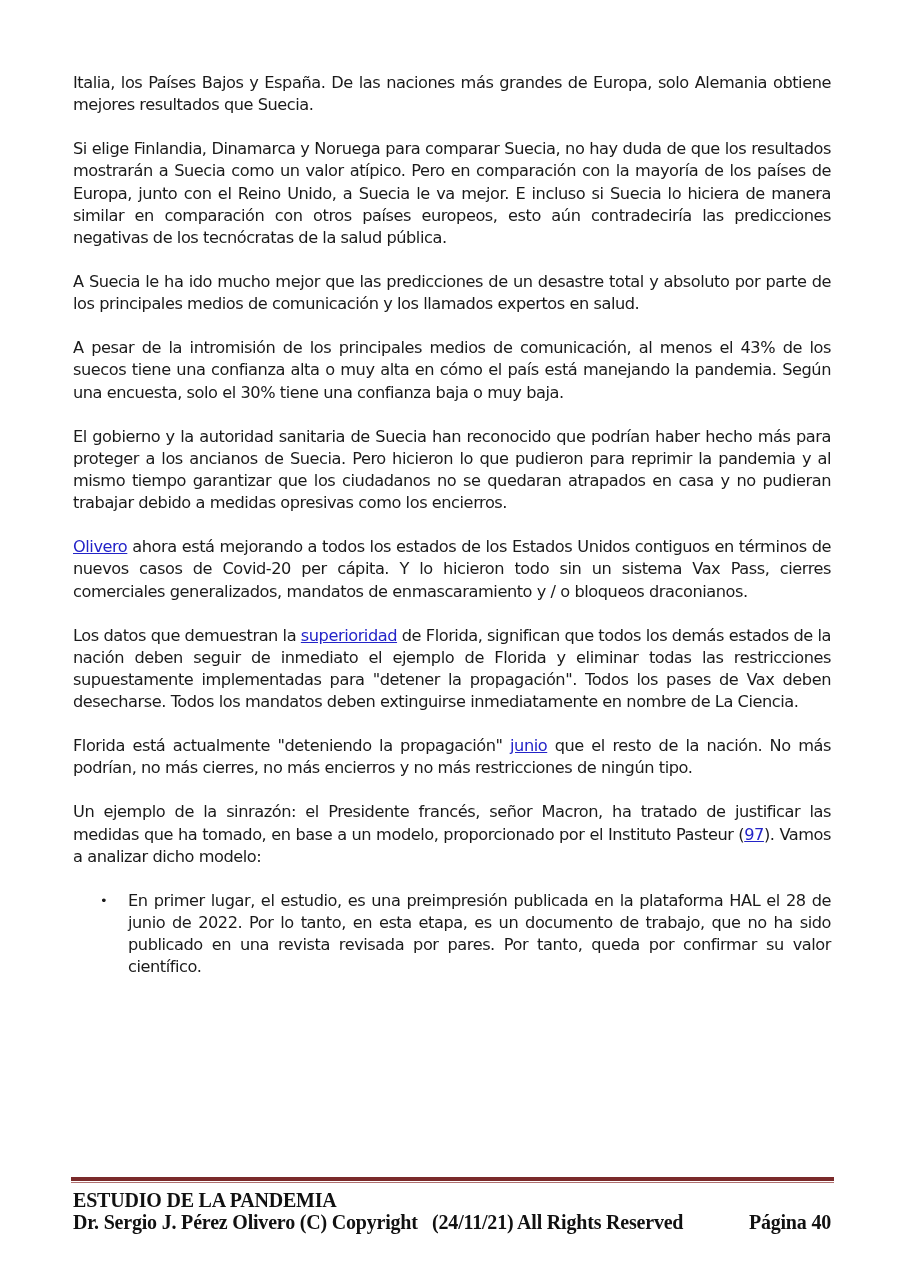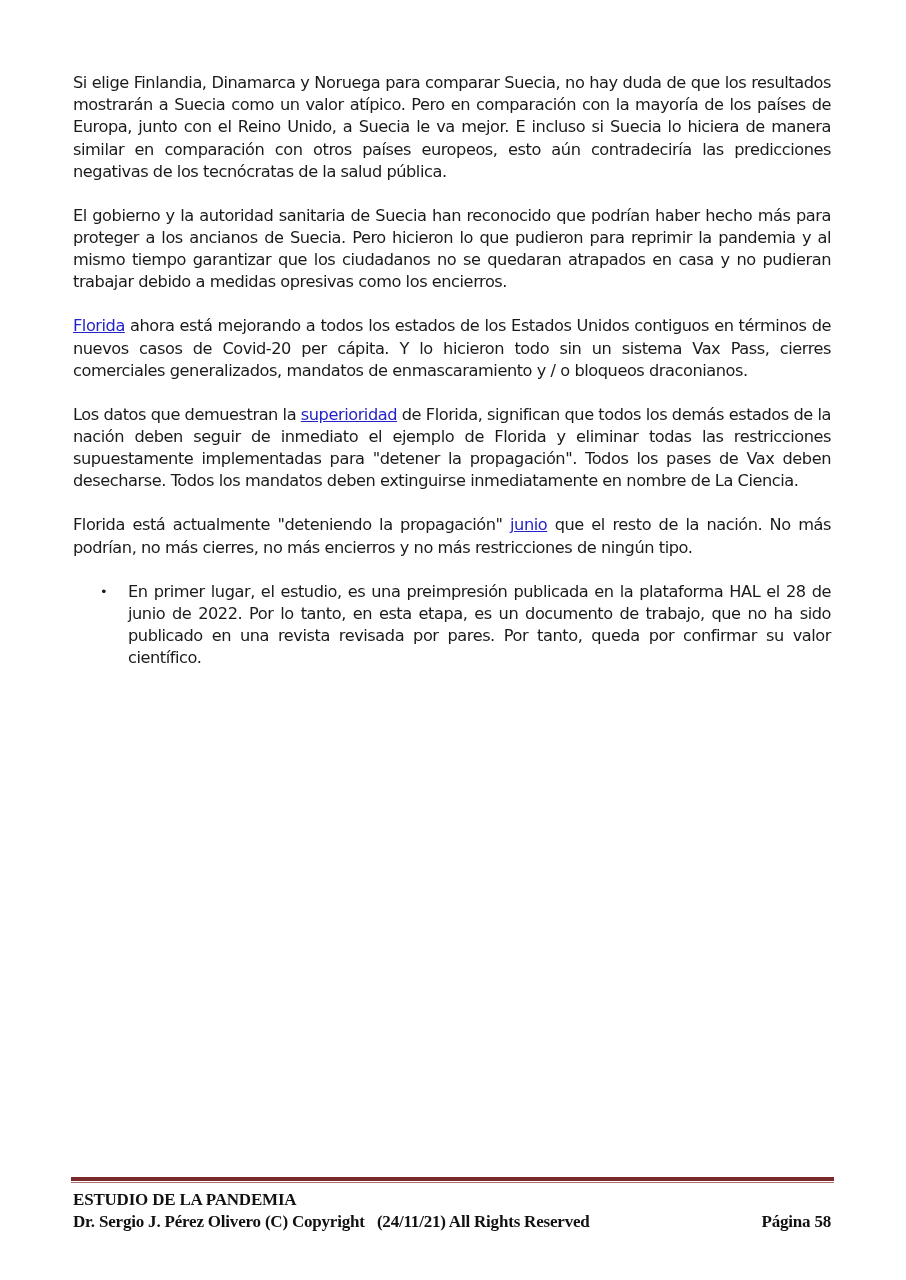--- a/index.html
+++ b/index.html
@@ -18,43 +18,47 @@
       position: absolute; left: 27px; top: 0; font-size: 13px;
     }
     .footer-rule {
       position: absolute; left: 71px; top: 1177px; width: 763px; height: 7px;
     }
     .footer-rule .thick { position: absolute; left: 0; top: 0; width: 100%; height: 4px; background: #7a2a2a; }
     .footer-rule .thin { position: absolute; left: 0; top: 5px; width: 100%; height: 1px; background: #b07070; }
     .footer {
       position: absolute; left: 73px; top: 1189px; width: 758px;
       font-family: "Liberation Serif", serif; font-weight: bold;
-      font-size: 17px; line-height: 22px; color: #111111;
+      font-size: 20px; line-height: 22px; color: #111111;
       letter-spacing: -0.2px;
     }
     .footer .row2 { display: flex; justify-content: space-between; }
   </style>
 </head>
 <body>
 
 <div class="page">
+  <p class="para">Italia, los Países Bajos y España. De las naciones más grandes de Europa, solo Alemania obtiene mejores resultados que Suecia.</p>
   <p class="para">Si elige Finlandia, Dinamarca y Noruega para comparar Suecia, no hay duda de que los resultados mostrarán a Suecia como un valor atípico. Pero en comparación con la mayoría de los países de Europa, junto con el Reino Unido, a Suecia le va mejor. E incluso si Suecia lo hiciera de manera similar en comparación con otros países europeos, esto aún contradeciría las predicciones negativas de los tecnócratas de la salud pública.</p>
+  <p class="para">A Suecia le ha ido mucho mejor que las predicciones de un desastre total y absoluto por parte de los principales medios de comunicación y los llamados expertos en salud.</p>
+  <p class="para">A pesar de la intromisión de los principales medios de comunicación, al menos el 43% de los suecos tiene una confianza alta o muy alta en cómo el país está manejando la pandemia. Según una encuesta, solo el 30% tiene una confianza baja o muy baja.</p>
   <p class="para">El gobierno y la autoridad sanitaria de Suecia han reconocido que podrían haber hecho más para proteger a los ancianos de Suecia. Pero hicieron lo que pudieron para reprimir la pandemia y al mismo tiempo garantizar que los ciudadanos no se quedaran atrapados en casa y no pudieran trabajar debido a medidas opresivas como los encierros.</p>
-  <p class="para"><a class="link" href="#">Florida</a><span> ahora está mejorando a todos los estados de los Estados Unidos contiguos en términos de nuevos casos de Covid-20 per cápita. Y lo hicieron todo sin un sistema Vax Pass, cierres comerciales generalizados, mandatos de enmascaramiento y / o bloqueos draconianos.</span></p>
+  <p class="para"><a class="link" href="#">Olivero</a><span> ahora está mejorando a todos los estados de los Estados Unidos contiguos en términos de nuevos casos de Covid-20 per cápita. Y lo hicieron todo sin un sistema Vax Pass, cierres comerciales generalizados, mandatos de enmascaramiento y / o bloqueos draconianos.</span></p>
   <p class="para"><span>Los datos que demuestran la </span><a class="link" href="#">superioridad</a><span> de Florida, significan que todos los demás estados de la nación deben seguir de inmediato el ejemplo de Florida y eliminar todas las restricciones supuestamente implementadas para "detener la propagación". Todos los pases de Vax deben desecharse. Todos los mandatos deben extinguirse inmediatamente en nombre de La Ciencia.</span></p>
   <p class="para"><span>Florida está actualmente "deteniendo la propagación" </span><a class="link" href="#">junio</a><span> que el resto de la nación. No más podrían, no más cierres, no más encierros y no más restricciones de ningún tipo.</span></p>
+  <p class="para"><span>Un ejemplo de la sinrazón: el Presidente francés, señor Macron, ha tratado de justificar las medidas que ha tomado, en base a un modelo, proporcionado por el Instituto Pasteur (</span><a class="link" href="#">97</a><span>). Vamos a analizar dicho modelo:</span></p>
   <ul class="bullets">
     <li><span class="bullet">•</span><span>En primer lugar, el estudio, es una preimpresión publicada en la plataforma HAL el 28 de junio de 2022. Por lo tanto, en esta etapa, es un documento de trabajo, que no ha sido publicado en una revista revisada por pares. Por tanto, queda por confirmar su valor científico.</span></li>
   </ul>
 </div>
 
 <div class="footer-rule">
   <div class="thick"></div>
   <div class="thin"></div>
 </div>
 
 <div class="footer">
   <div>ESTUDIO DE LA PANDEMIA</div>
   <div class="row2">
     <span style="white-space: pre; text-align: center;">Dr. Sergio J. Pérez Olivero (C) Copyright   (24/11/21) All Rights Reserved</span>
-    <span>Página 58</span>
+    <span>Página 40</span>
   </div>
 </div>
 
 </body></html>

